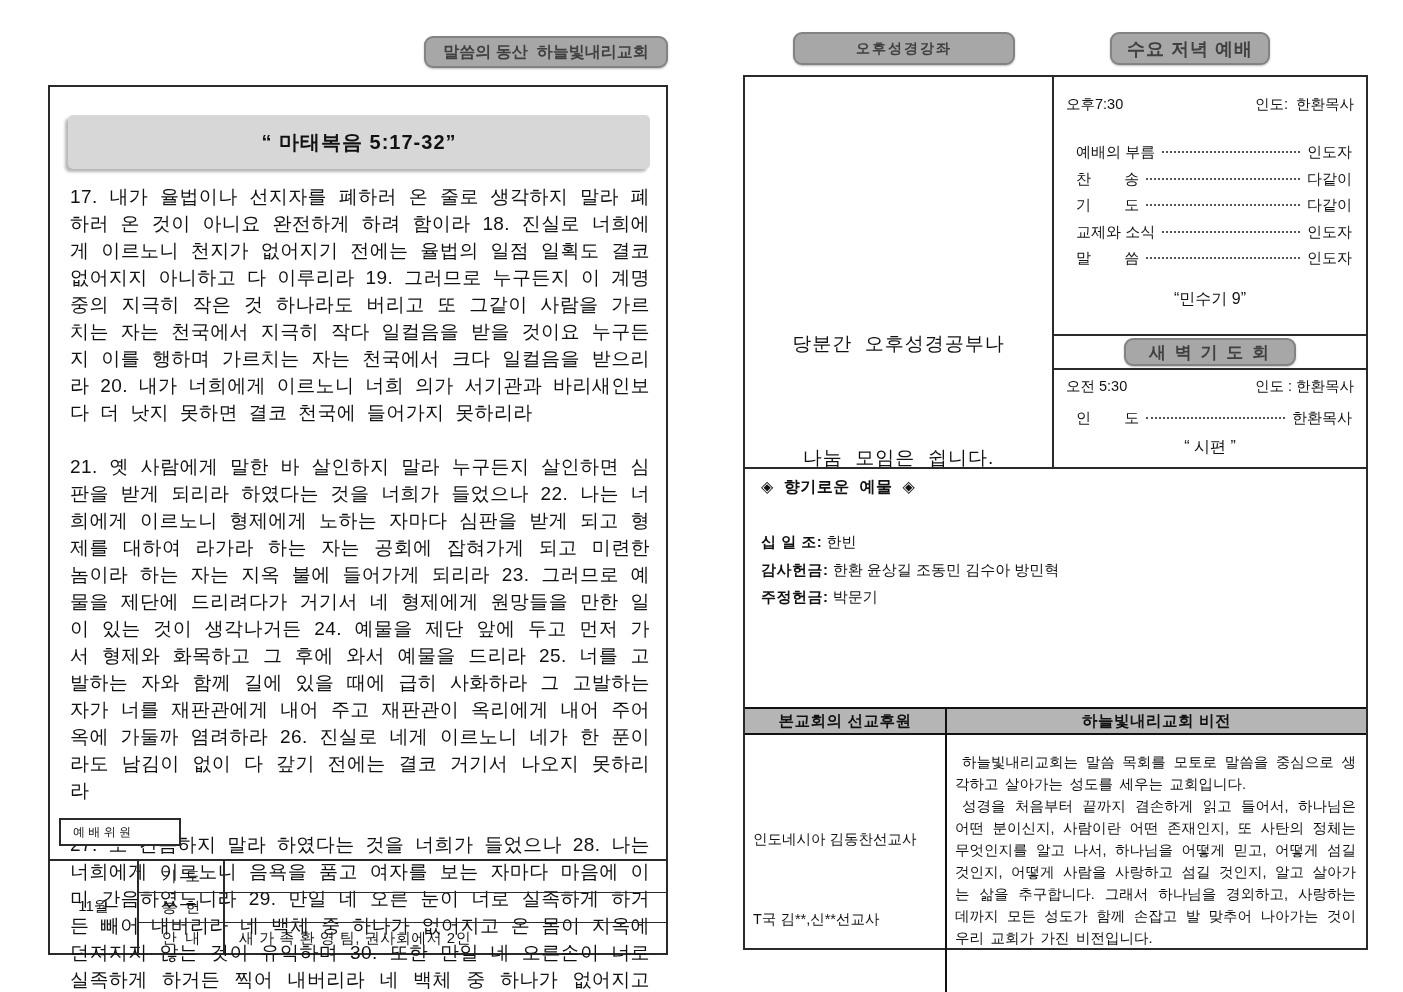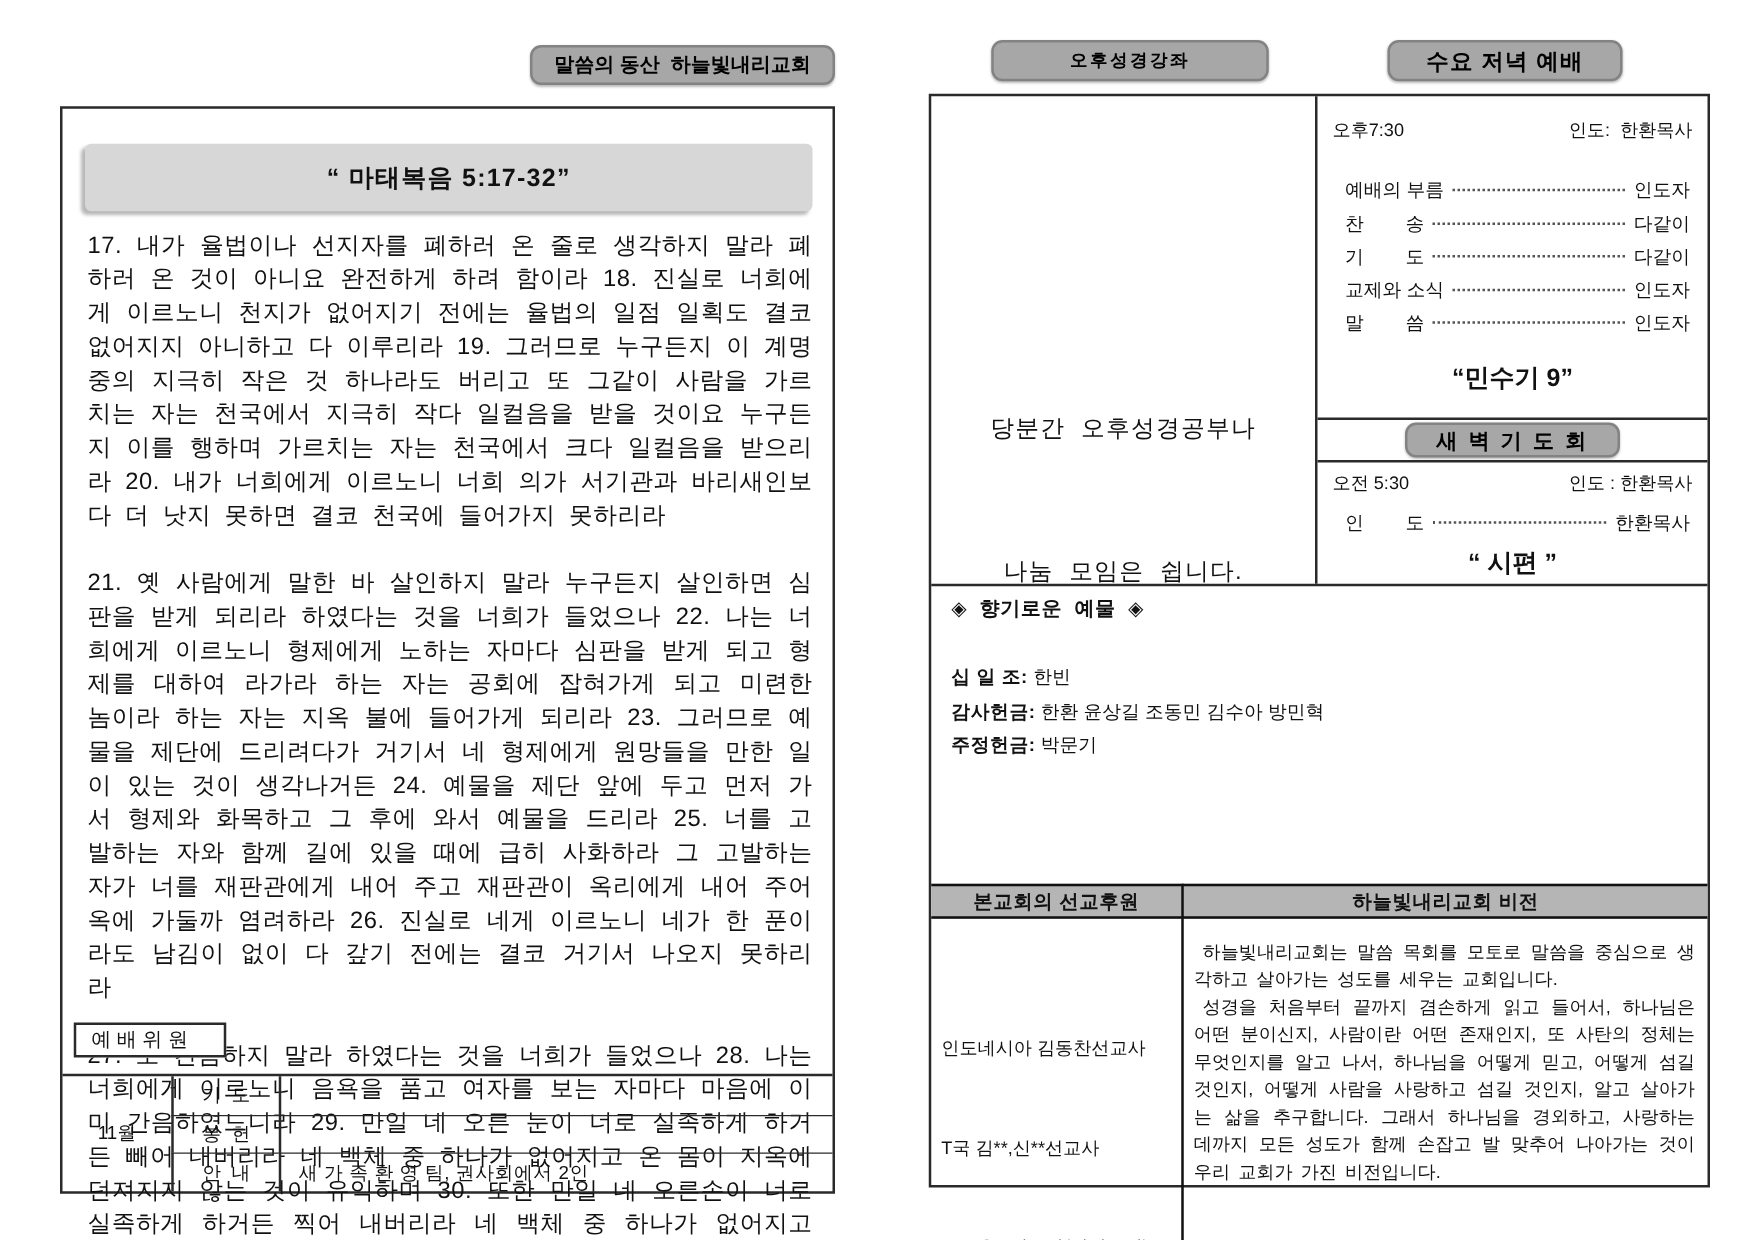--- a/index.html
+++ b/index.html
@@ -2,21 +2,21 @@
 <html><head>
 <meta charset="utf-8">
 <style>
   * { margin:0; padding:0; box-sizing:border-box; }
   html,body { width:1403px; height:992px; background:#ffffff; }
   body { font-family:"Liberation Sans","DejaVu Sans",sans-serif; color:#111; position:relative; }
 
   .badge {
     position:absolute; display:flex; align-items:center; justify-content:center;
     background:#a7a7a7; border:2px solid #838383; border-radius:9px;
-    font-weight:bold; color:#000000; box-shadow:0 1px 2px #bbb;
+    font-weight:bold; color:#404040; box-shadow:0 1px 2px #bbb;
     white-space:pre;
   }
 
   
   .page-box { position:absolute; border:2px solid #2a2a2a; background:#fff; }
   #left-page { left:48px; top:85px; width:620px; height:870px; }
 
   .title-pill {
     position:absolute; left:18px; top:28px; width:582px; height:54px;
     background:#d7d7d7; border-radius:5px; box-shadow:-3px 3px 3px #b7b7b7;
@@ -27,21 +27,21 @@
   .scripture {
     position:absolute; left:20px; top:96px; width:580px;
     font-size:19px; line-height:27px; text-align:justify;
     word-spacing:5px; letter-spacing:0.4px;
   }
   .scripture p + p { margin-top:27px; }
 
   .committee-label {
     position:absolute; left:9px; top:731px; width:122px; height:28px;
     border:2px solid #2a2a2a; background:#fff; display:flex; align-items:center;
-    padding-left:12px; font-size:16px; white-space:pre;
+    padding-left:12px; font-size:12px; white-space:pre;
   }
 
   .committee-table {
     position:absolute; left:0; right:0; bottom:0; height:94px;
     display:grid; grid-template-columns:87px 86px 1fr; grid-template-rows:1fr 1fr 1fr;
     border-top:2px solid #2a2a2a; font-size:15px;
   }
   .ct-cell { border-left:2px solid #2a2a2a; border-top:1.5px solid #2a2a2a; display:flex; align-items:center; }
   .ct-cell.first-row { border-top:none; }
   .ct-cell.month { grid-row:1 / span 3; border-left:none; border-top:none; justify-content:center; }
@@ -60,21 +60,21 @@
     font-size:19px; line-height:38px; letter-spacing:1px; white-space:pre;
   }
 
   .wed-col { position:absolute; left:309px; top:0; right:0; height:390px; }
   .meta-row { position:absolute; left:12px; right:12px; display:flex; justify-content:space-between; font-size:14.5px; white-space:pre; }
   .order-list { position:absolute; top:66px; left:22px; right:14px; }
   .order-row { display:flex; align-items:baseline; height:26.5px; font-size:15px; }
   .order-label { white-space:pre; }
   .order-leader { flex:1; border-bottom:2px dotted #555; margin:0 7px; transform:translateY(-4px); }
   .order-value { white-space:pre; }
-  .passage { position:absolute; left:0; right:0; text-align:center; font-weight:bold; font-size:20px; white-space:pre; }
+  .passage { position:absolute; left:0; right:0; text-align:center; font-weight:normal; font-size:16px; white-space:pre; }
 
   .dawn-badge {
     position:absolute; left:50%; transform:translateX(-50%); top:261px;
     width:172px; height:28px; font-size:17px; letter-spacing:2px;
   }
 
   .offering { position:absolute; left:0; top:390px; right:0; height:192px; padding:10px 16px; }
   .offering-title { font-weight:bold; font-size:16px; white-space:pre; letter-spacing:0.5px; }
   .offering-items { margin-top:30px; font-size:15px; line-height:27.5px; }
   .offering-row { white-space:pre; }
@@ -88,21 +88,21 @@
   .mv-header.right-h { border-left:2px solid #111; }
   .mission-cell { padding:38px 6px 0 8px; font-size:14.5px; line-height:26.5px; white-space:pre; }
   .vision-cell { border-left:2px solid #111; padding:16px 10px 0 8px; font-size:14.5px; line-height:22px; text-align:justify; word-spacing:2.5px; }
   .vision-cell p { text-indent:7px; }
 </style>
 </head>
 <body>
 
 <div class="badge" style="left:424px; top:36px; width:244px; height:32px; font-size:16px;">말씀의 동산  하늘빛내리교회</div>
 <div class="badge" style="left:793px; top:32px; width:222px; height:33px; font-size:14px; letter-spacing:2px;">오후성경강좌</div>
-<div class="badge" style="left:1110px; top:32px; width:188px; height:33px; font-size:18px; letter-spacing:1px;">수요 저녁 예배</div>
+<div class="badge" style="left:1110px; top:32px; width:160px; height:33px; font-size:18px; letter-spacing:1px;">수요 저녁 예배</div>
 
 <div id="left-page" class="page-box">
 
   <div class="title-pill">“ 마태복음 5:17-32”</div>
 
   <div class="scripture">
     <p>17. 내가 율법이나 선지자를 폐하러 온 줄로 생각하지 말라 폐하러 온 것이 아니요 완전하게 하려 함이라 18. 진실로 너희에게 이르노니 천지가 없어지기 전에는 율법의 일점 일획도 결코 없어지지 아니하고 다 이루리라 19. 그러므로 누구든지 이 계명 중의 지극히 작은 것 하나라도 버리고 또 그같이 사람을 가르치는 자는 천국에서 지극히 작다 일컬음을 받을 것이요 누구든지 이를 행하며 가르치는 자는 천국에서 크다 일컬음을 받으리라 20. 내가 너희에게 이르노니 너희 의가 서기관과 바리새인보다 더 낫지 못하면 결코 천국에 들어가지 못하리라</p>
     <p>21. 옛 사람에게 말한 바 살인하지 말라 누구든지 살인하면 심판을 받게 되리라 하였다는 것을 너희가 들었으나 22. 나는 너희에게 이르노니 형제에게 노하는 자마다 심판을 받게 되고 형제를 대하여 라가라 하는 자는 공회에 잡혀가게 되고 미련한 놈이라 하는 자는 지옥 불에 들어가게 되리라 23. 그러므로 예물을 제단에 드리려다가 거기서 네 형제에게 원망들을 만한 일이 있는 것이 생각나거든 24. 예물을 제단 앞에 두고 먼저 가서 형제와 화목하고 그 후에 와서 예물을 드리라 25. 너를 고발하는 자와 함께 길에 있을 때에 급히 사화하라 그 고발하는 자가 너를 재판관에게 내어 주고 재판관이 옥리에게 내어 주어 옥에 가둘까 염려하라 26. 진실로 네게 이르노니 네가 한 푼이라도 남김이 없이 다 갚기 전에는 결코 거기서 나오지 못하리라</p>
     <p>27. 또 간음하지 말라 하였다는 것을 너희가 들었으나 28. 나는 너희에게 이르노니 음욕을 품고 여자를 보는 자마다 마음에 이미 간음하였느니라 29. 만일 네 오른 눈이 너로 실족하게 하거든 빼어 내버리라 네 백체 중 하나가 없어지고 온 몸이 지옥에 던져지지 않는 것이 유익하며 30. 또한 만일 네 오른손이 너로 실족하게 하거든 찍어 내버리라 네 백체 중 하나가 없어지고 온 몸이 지옥에 던져지지 않는 것이 유익하니라 31. 또 일렀으되 누구든지 아내를 버리려거든 이혼 증서를 줄 것이라 하였으나 32. 나는 너희에게 이르노니 누구든지 음행한 이유 없이 아내를 버리면 이는 그로 간음하게 함이요 또 누구든지 버림받은 여자에게 장가드는 자도 간음함이니라</p>
   </div>

